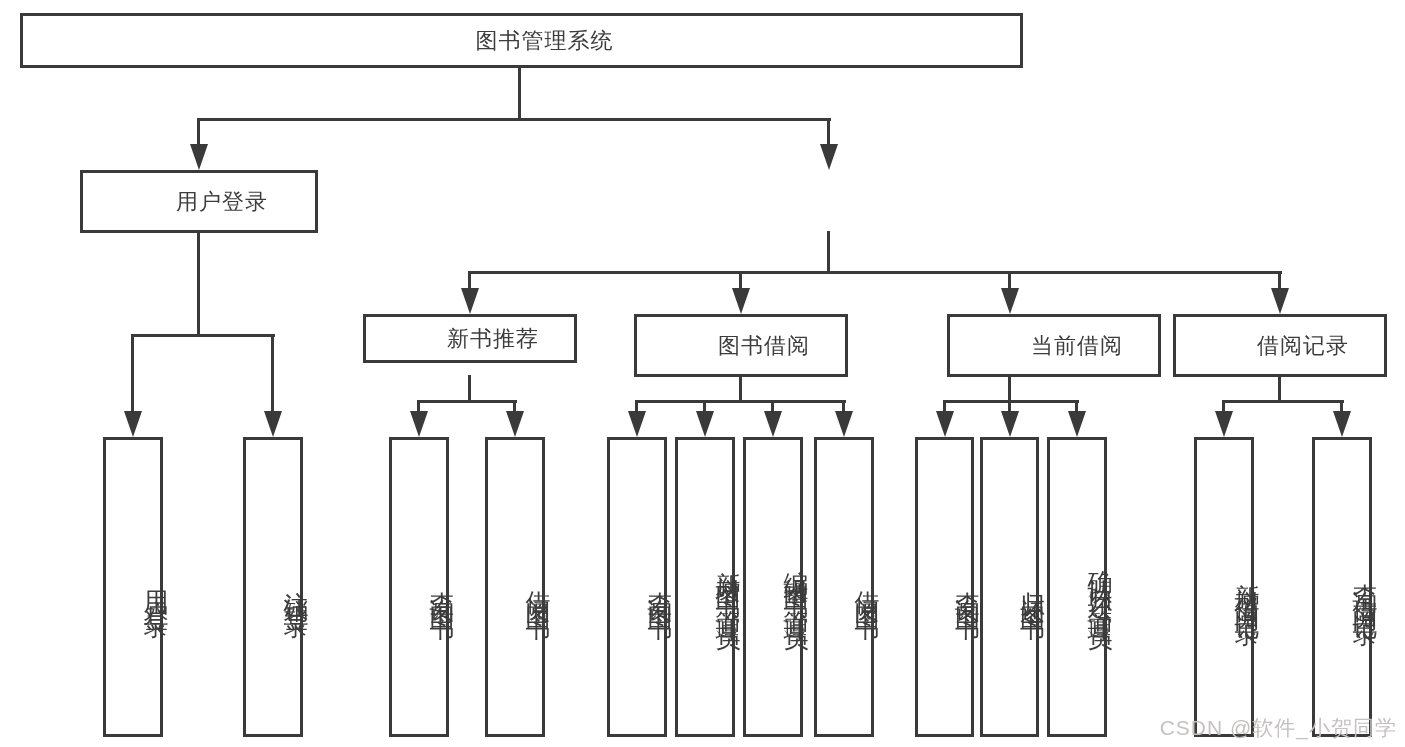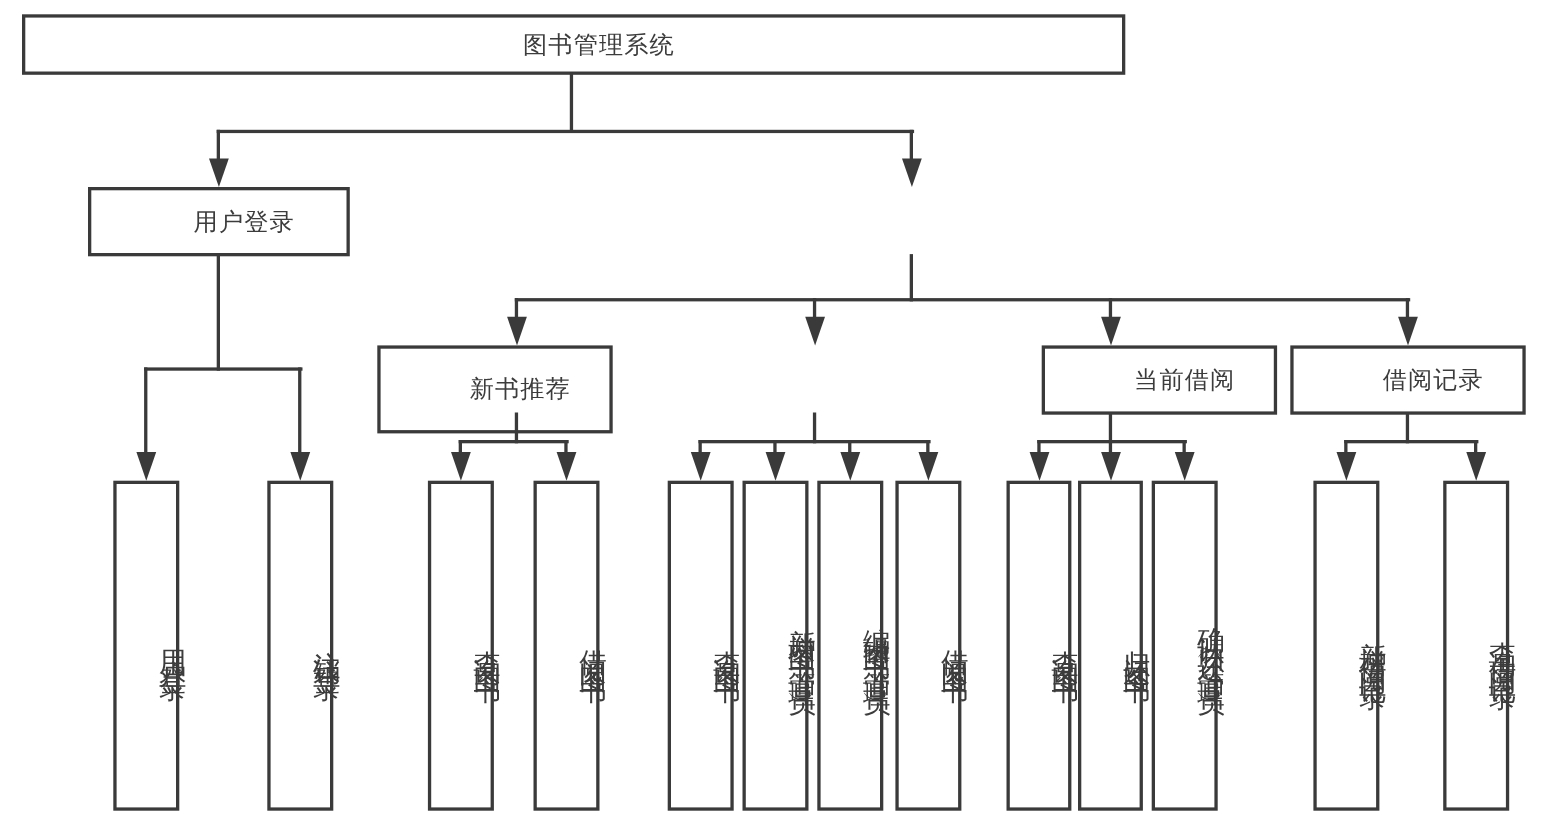--- a/index.html
+++ b/index.html
@@ -49,22 +49,25 @@
   <div class="hline" style="left:468px;top:271px;width:814px;"></div>
   <div class="vline" style="left:468px;top:271px;height:20px;"></div>
   <div class="arrow" style="left:461px;top:288px;"></div>
   <div class="vline" style="left:739px;top:271px;height:20px;"></div>
   <div class="arrow" style="left:732px;top:288px;"></div>
   <div class="vline" style="left:1008px;top:271px;height:20px;"></div>
   <div class="arrow" style="left:1001px;top:288px;"></div>
   <div class="vline" style="left:1278px;top:271px;height:20px;"></div>
   <div class="arrow" style="left:1271px;top:288px;"></div>
 
-  <div class="box h" style="left:343px;top:314px;width:214px;height:80px;align-items:center;">
+  <div class="box h" style="left:363px;top:314px;width:214px;height:49px;align-items:center;">
     <span>新书推荐</span>
+  </div>
+  <div class="box h" style="left:634px;top:314px;width:214px;height:63px;">
+    <span>图书借阅</span>
   </div>
   <div class="box h" style="left:903px;top:314px;width:214px;height:63px;margin-left:44px;">
     <span>当前借阅</span>
   </div>
   <div class="box h" style="left:1173px;top:314px;width:214px;height:63px;">
     <span>借阅记录</span>
   </div>
 
   <div class="vline" style="left:468px;top:375px;height:28px;"></div>
   <div class="hline" style="left:417px;top:400px;width:100px;"></div>
@@ -137,14 +140,15 @@
     <span>确认归还（管理员）</span>
   </div>
 
   <div class="box v" style="left:1194px;top:437px;width:60px;height:300px;">
     <span>新增借阅记录</span>
   </div>
   <div class="box v" style="left:1312px;top:437px;width:60px;height:300px;">
     <span>查询借阅记录</span>
   </div>
 
+  <div class="watermark">CSDN @软件_小贺同学</div>
 
 </div>
 
 </body></html>

